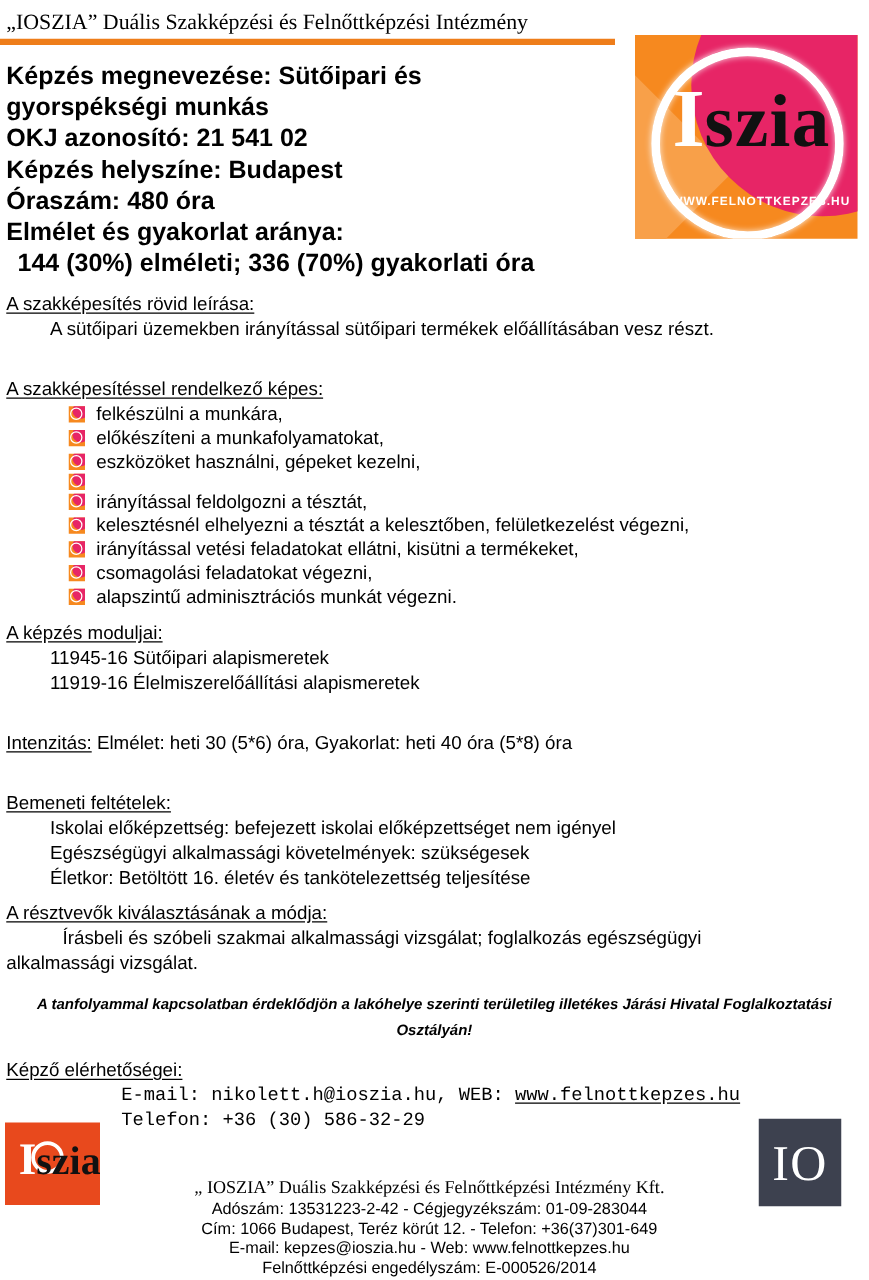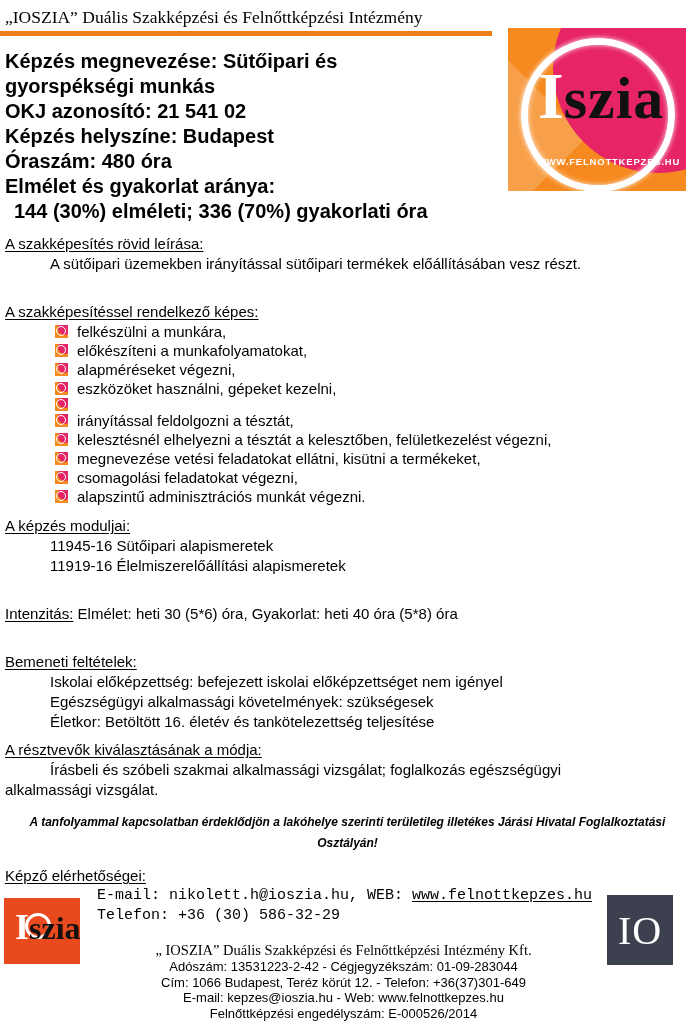--- a/index.html
+++ b/index.html
@@ -48,21 +48,21 @@
   .logo-i{font-size:66px;color:#ffffff;}
   .logo-szia{font-size:60px;color:#111111;letter-spacing:1px;}
   .logo-url{
     position:absolute;left:29px;top:128px;color:#ffffff;
     font-size:9.5px;font-weight:bold;letter-spacing:.8px;white-space:nowrap;
   }
   
   .content{margin:0 5px;font-size:15px;line-height:20px;}
   .sec-heading{text-decoration:underline;text-underline-offset:2px;}
   .u{text-decoration:underline;text-underline-offset:2px;}
-  .indent{margin-left:45px;}
+  .indent{margin-left:35px;}
   .mt10{margin-top:10px;} .mt16{margin-top:28px;} .mt8{margin-top:8px;} .mt12{margin-top:12px;}
   .bullet-row{padding-left:50px;display:flex;align-items:center;line-height:19px;}
   .bullet-icon{
     flex:0 0 13px;width:13px;height:13px;margin-right:9px;
     background:#F6891F;position:relative;overflow:hidden;
   }
   .bullet-icon::before{
     content:'';position:absolute;right:-3px;top:-3px;width:13px;height:13px;
     background:#E72566;border-radius:50%;
   }
@@ -141,40 +141,36 @@
     <div class="bullet-row">
         <span class="bullet-icon"></span>
         <span>felkészülni a munkára,</span>
       </div>
     <div class="bullet-row">
         <span class="bullet-icon"></span>
         <span>előkészíteni a munkafolyamatokat,</span>
       </div>
     <div class="bullet-row">
         <span class="bullet-icon"></span>
-        <span>alapméréseket végezni,</span>
-      </div>
-    <div class="bullet-row">
-        <span class="bullet-icon"></span>
         <span>eszközöket használni, gépeket kezelni,</span>
       </div>
     <div class="bullet-row">
         <span class="bullet-icon"></span>
       </div>
     <div class="bullet-row">
         <span class="bullet-icon"></span>
         <span>irányítással feldolgozni a tésztát,</span>
       </div>
     <div class="bullet-row">
         <span class="bullet-icon"></span>
         <span>kelesztésnél elhelyezni a tésztát a kelesztőben, felületkezelést végezni,</span>
       </div>
     <div class="bullet-row">
         <span class="bullet-icon"></span>
-        <span>megnevezése vetési feladatokat ellátni, kisütni a termékeket,</span>
+        <span>irányítással vetési feladatokat ellátni, kisütni a termékeket,</span>
       </div>
     <div class="bullet-row">
         <span class="bullet-icon"></span>
         <span>csomagolási feladatokat végezni,</span>
       </div>
     <div class="bullet-row">
         <span class="bullet-icon"></span>
         <span>alapszintű adminisztrációs munkát végezni.</span>
       </div>
   </div>

